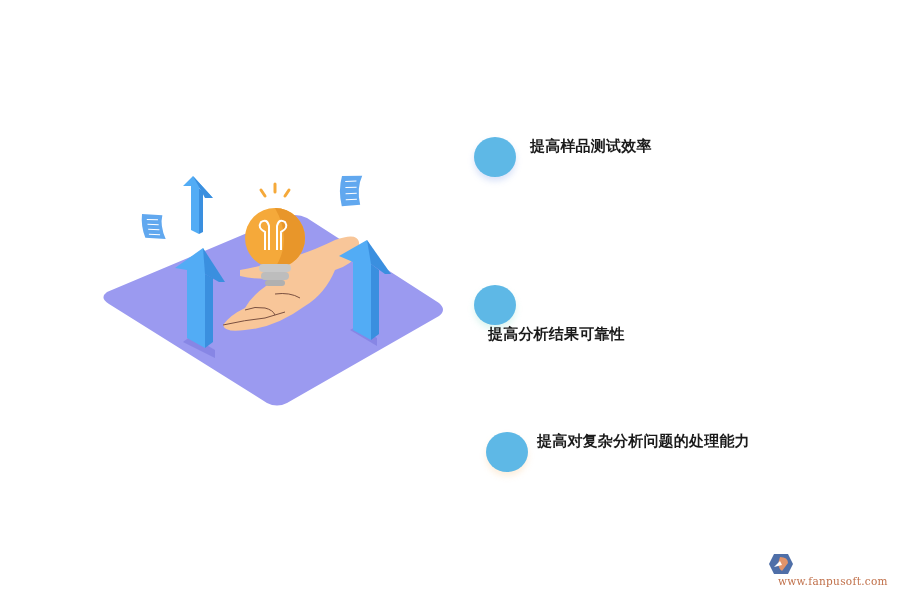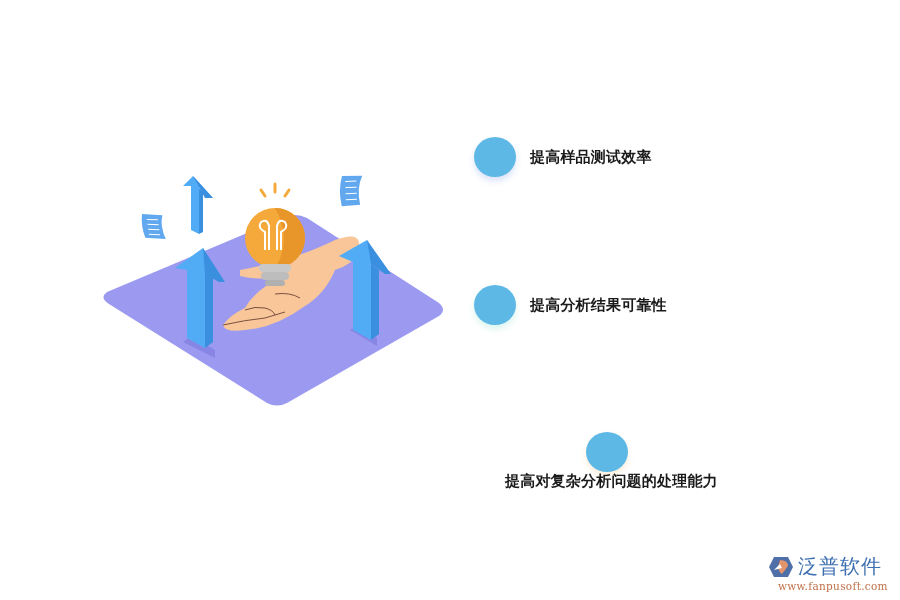--- a/index.html
+++ b/index.html
@@ -3,36 +3,36 @@
   <meta charset="utf-8">
   <style>
     html, body { margin: 0; padding: 0; }
     body {
       width: 900px; height: 600px; background: #ffffff; position: relative; overflow: hidden;
       font-family: "DejaVu Sans", "Liberation Sans", sans-serif;
     }
     .illustration { position: absolute; left: 95px; top: 170px; width: 360px; height: 240px; }
     .illustration svg { width: 100%; height: 100%; display: block; }
 
-    .item { position: absolute; display: flex; align-items: center; }
+    .item { position: absolute; display: flex; align-items: flex-start; }
     .dot {
       width: 42px; height: 40px; border-radius: 50%;
       background: #5eb8e6;
     }
     .dot.s1 { box-shadow: 0 4px 6px rgba(120,150,230,0.28); }
     .dot.s2 { box-shadow: 0 4px 6px rgba(130,220,200,0.28); }
     .dot.s3 { box-shadow: 0 4px 6px rgba(250,200,140,0.30); }
     .label {
       font-size: 15px; font-weight: bold; color: #1a1a1a; letter-spacing: 0.2px;
     }
     #item1 { left: 474px; top: 137px; }
     #item1 .label { margin-left: 14px; }
-    #item2 { left: 474px; top: 285px; }
+    #item2 { left: 474px; top: 285px; flex-direction: column; }
     #item2 .label { margin-left: 14px; }
-    #item3 { left: 496px; top: 432px; flex-direction: column; }
+    #item3 { left: 486px; top: 432px; }
     #item3 .label { margin-left: 9px; }
 
     .brand { position: absolute; left: 768px; top: 553px; width: 126px; height: 42px; }
     .brand-row { display: flex; align-items: center; }
     .brand-name {
       font-size: 20px; color: #3d6fb0; margin-left: 4px; letter-spacing: 1px;
       font-family: "DejaVu Sans", sans-serif;
     }
     .brand-url {
       font-size: 10.5px; color: #c0704a; font-family: "DejaVu Serif", "Liberation Serif", serif;
@@ -121,16 +121,15 @@
   <span class="label">提高对复杂分析问题的处理能力</span>
 </div>
 
 <div class="brand">
   <div class="brand-row">
     <svg width="26" height="22" viewBox="0 0 26 22">
       <path d="M6 1 L20 1 L25 11 L20 21 L6 21 L1 11 Z" fill="#4f6fa8"></path>
       <path d="M12 4 Q20 4 20 10 L14 18 Q8 14 12 4 Z" fill="#e2946a"></path>
       <path d="M6 14 L12 8 L14 12 Z" fill="#ffffff"></path>
     </svg>
-    <span class="brand-name">泛普软件</span>
   </div>
   <div class="brand-url">www.fanpusoft.com</div>
 </div>
 
 </body></html>

